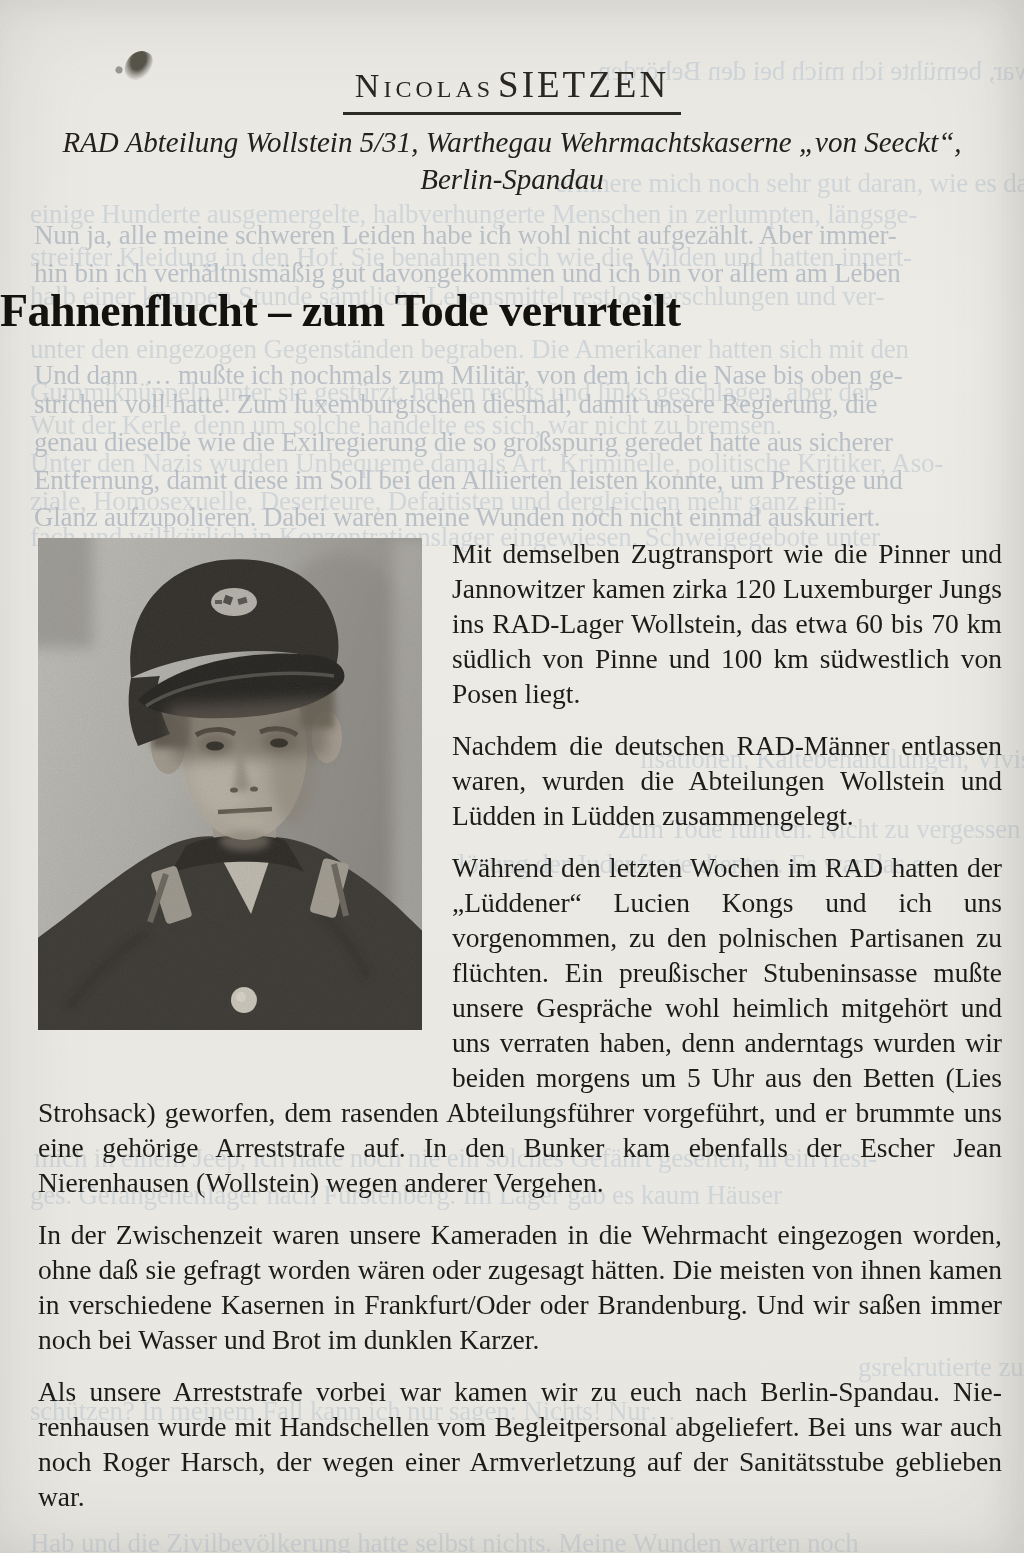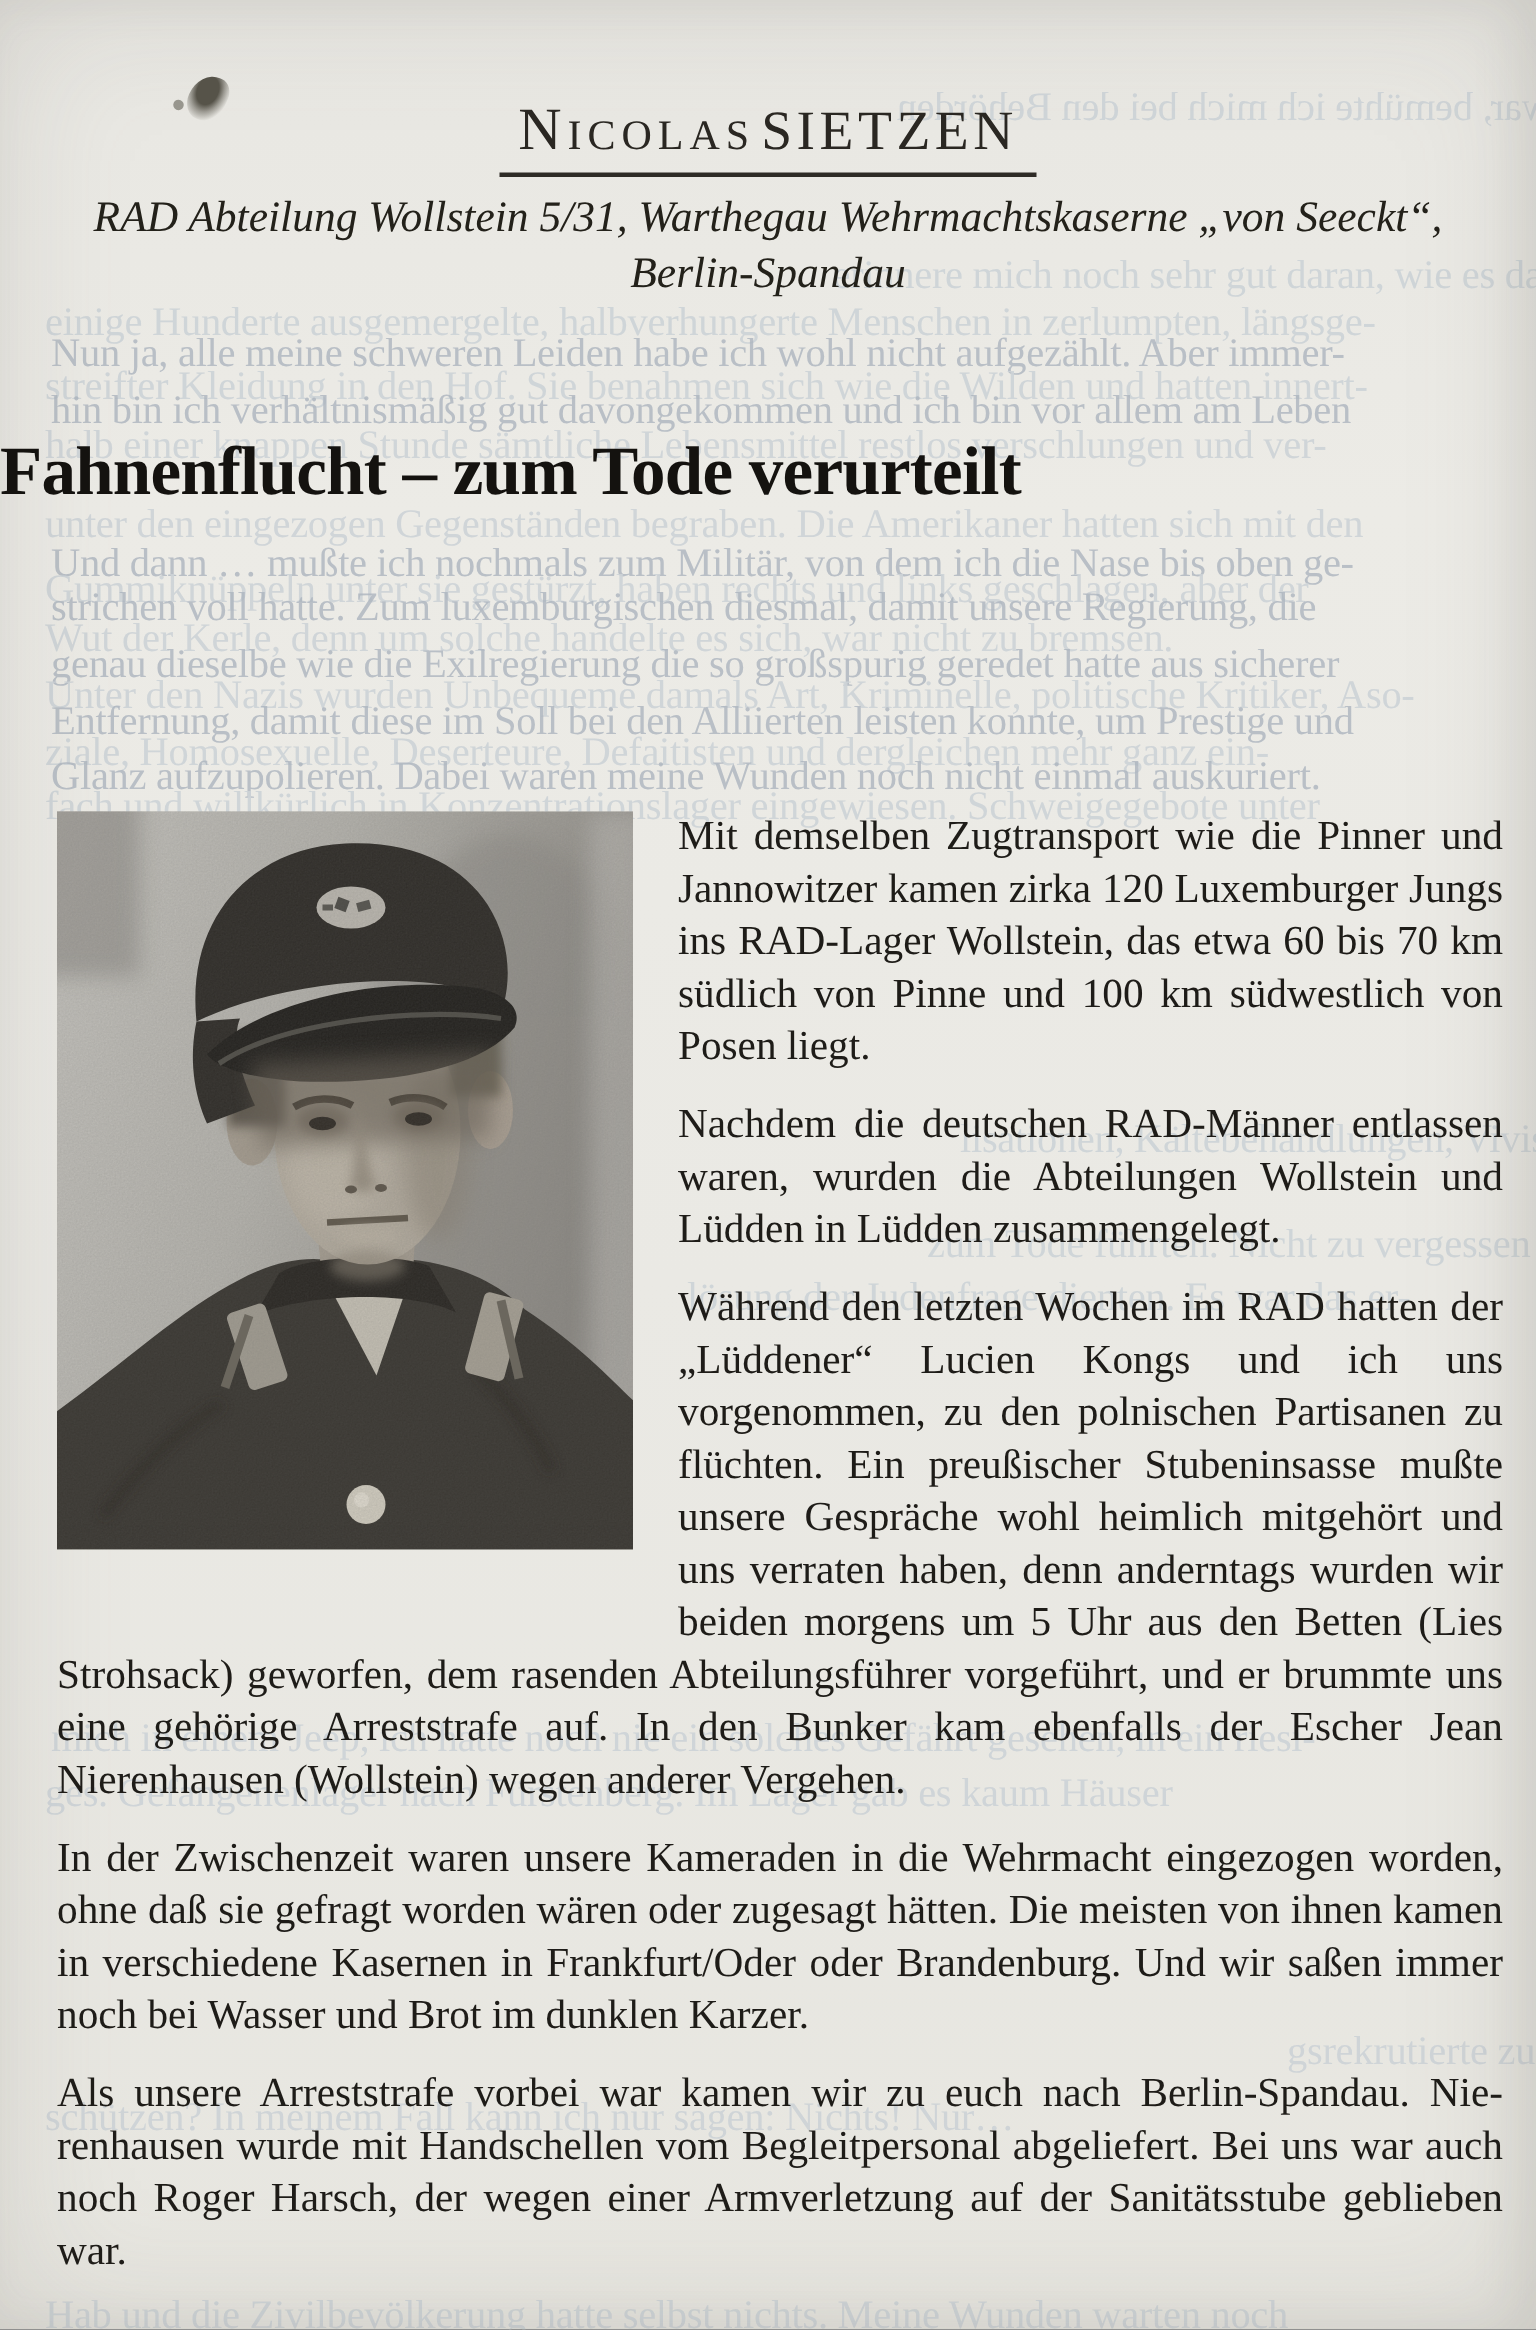--- a/index.html
+++ b/index.html
@@ -35,21 +35,21 @@
     content:"";position:absolute;left:-7px;top:24px;width:7px;height:7px;border-radius:50%;
     background:rgba(86,83,73,.55);
   }
   
   .content{position:relative;z-index:1;}
   .header{padding-top:66px;text-align:center;}
   .author{
     display:inline-block;line-height:1;padding:0 12px 9px;
     border-bottom:3px solid #2e2b26;color:#2a2722;white-space:nowrap;
   }
-  .author .fn{font-variant:small-caps;font-size:40px;letter-spacing:4px;text-align:right;}
+  .author .fn{font-variant:small-caps;font-size:34px;letter-spacing:4px;text-align:right;}
   .author .ln{font-size:37px;letter-spacing:3px;}
   .affiliation{
     margin-top:9px;font-style:italic;font-size:29px;line-height:37px;color:#23211a;
   }
   .title{
     margin-top:86px;text-align:left;font-weight:bold;font-size:46px;line-height:54px;
     letter-spacing:-.5px;color:#14120f;
   }
   .body{
     margin:198px 22px 0 38px;

